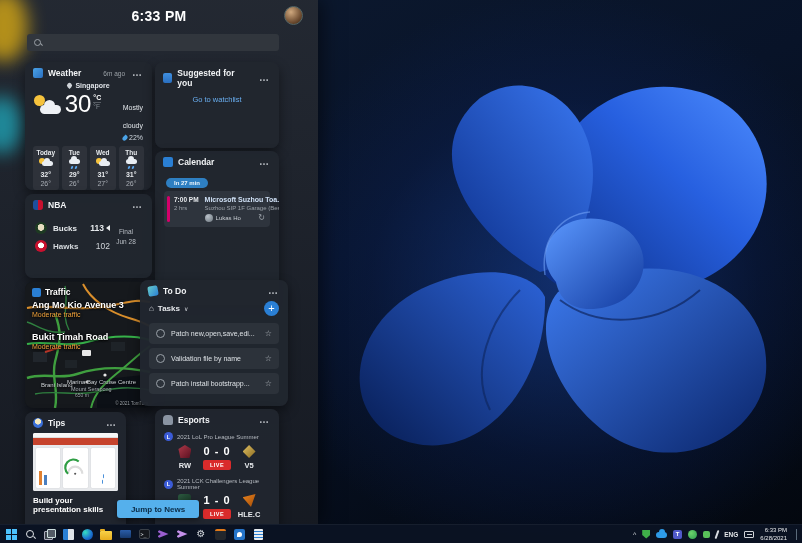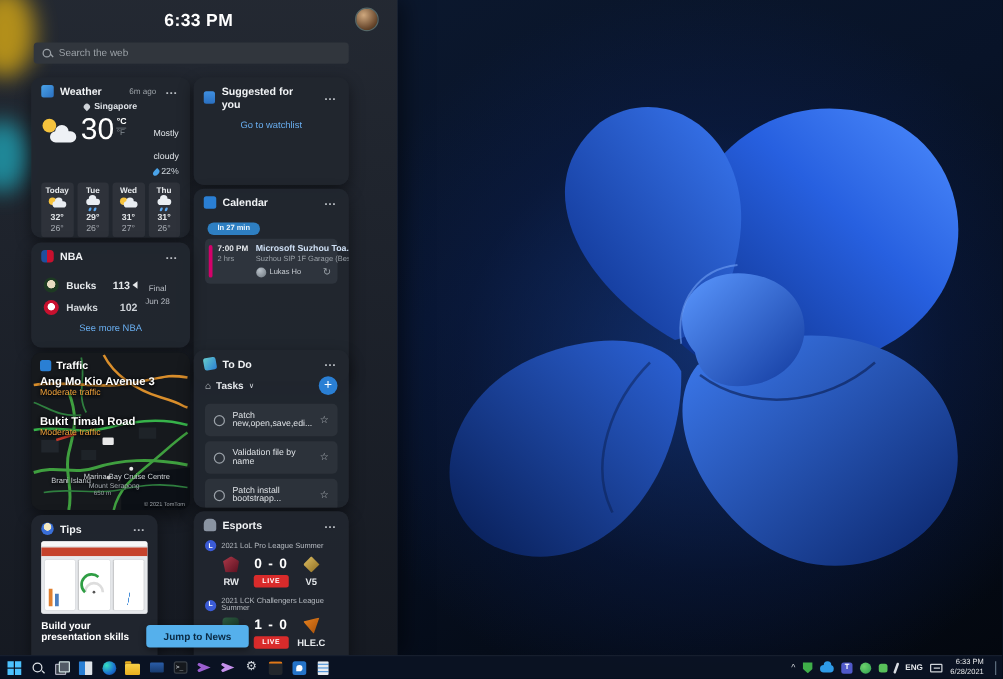--- a/index.html
+++ b/index.html
@@ -112,21 +112,21 @@
   
   .hicon.nba { background:linear-gradient(90deg,#1d4f9e 50%,#c8102e 50%); border-radius:3px; }
   .nba-body { display:grid; grid-template-columns:1fr 32px; align-items:center; padding:5px 10px 0; }
   .nba-team { display:flex; align-items:center; gap:6px; padding:3px 0; grid-column:1; }
   .team-logo { width:12px; height:12px; border-radius:50%; flex:0 0 auto; }
   .logo-bucks { background:radial-gradient(circle at 50% 45%, #e8dcc0 35%, #1d3a22 40%); }
   .logo-hawks { background:radial-gradient(circle at 50% 45%, #fff 30%, #c8102e 36%); }
   .t-name { font-size:8px; font-weight:700; }
   .t-name.dim { font-weight:600; color:#d5d9dd; }
   .t-score { margin-left:auto; display:flex; align-items:center; gap:2px; font-size:8.5px; font-weight:700; }
-  .t-score.dim { color:#cfd3d8; font-weight:700; }
+  .t-score.dim { color:#cfd3d8; font-weight:400; }
   .win-arrow { width:0; height:0; border-top:3px solid transparent; border-bottom:3px solid transparent; border-right:4px solid #e8eaec; }
   .nba-status { grid-column:2; grid-row:1 / span 2; text-align:center; font-size:6.5px; color:#b9bec5; line-height:1.6; }
 
   
   #traffic-map { position:absolute; inset:0; }
   .tr-overlay { position:absolute; left:7px; display:flex; align-items:center; gap:4px; }
   .hicon.traffic { width:9px; height:9px; background:#2a7fd4; border-radius:2px; }
   .tr-title { font-size:8.5px; font-weight:700; color:#fff; text-shadow:0 1px 2px #000; }
   .tr-road { position:absolute; left:7px; text-shadow:0 1px 2px #000, 0 0 3px #000; }
   .tr-name { font-size:9px; font-weight:700; color:#fff; }
@@ -267,21 +267,20 @@
 
 <div id="panel">
   <div class="blob" id="blob-yellow"></div>
   <div class="blob" id="blob-cyan"></div>
 
   <div id="panel-time">6:33 PM</div>
   <div id="avatar"></div>
 
   <div id="searchbar">
     <span class="search-glyph"></span>
-    <input type="text" readonly="" placeholder="Search the web" style="">
   </div>
 
   <div class="card" style="left:25px; top:62px; width:127px; height:128px;">
     <div class="chead">
       <span class="hicon weather"></span>
       <span>Weather</span>
       <span class="spacer"></span>
       <span class="meta">6m ago</span>
       <span class="more">…</span>
     </div>
@@ -404,21 +403,20 @@
       <div class="nba-status">
         <div>Final</div>
         <div>Jun 28</div>
       </div>
       <div class="nba-team" style="grid-row:2;">
         <span class="team-logo logo-hawks"></span>
         <span class="t-name dim">Hawks</span>
         <span class="t-score dim">102</span>
       </div>
     </div>
-    <div class="card-link">See more NBA</div>
   </div>
 
   <div class="card" style="left:25px; top:282px; width:127px; height:126px; background:#15181c;">
     <svg id="traffic-map" viewBox="0 0 127 126" width="127" height="126">
       <rect width="127" height="126" fill="#16191d"></rect>
       <path d="M72 98 L127 92 L127 126 L72 126 Z" fill="#0c1016"></path>
       <rect x="8" y="70" width="14" height="10" fill="#21262c"></rect>
       <rect x="40" y="78" width="12" height="8" fill="#1e2328"></rect>
       <rect x="86" y="60" width="14" height="9" fill="#1e2328"></rect>
       <path d="M2 96 C 20 90, 34 98, 52 92 S 96 84, 125 90" stroke="#3f9f3f" stroke-width="2.4" fill="none"></path>
@@ -447,21 +445,21 @@
       <div class="tr-name">Bukit Timah Road</div>
       <div class="tr-status">Moderate traffic</div>
     </div>
     <span class="map-label" style="left:16px; bottom:20px; font-size:6px;">Brani Island</span>
     <span class="map-label" style="left:42px; bottom:23px; font-size:6px;">Marina Bay Cruise Centre</span>
     <span class="map-label" style="left:46px; bottom:16px; font-size:5.5px; color:#aab0b6;">Mount Serapong</span>
     <span class="map-label" style="left:50px; bottom:10px; font-size:5px; color:#9aa0a6;">650 m</span>
     <span class="attrib">© 2021 TomTom</span>
   </div>
 
-  <div class="card" style="left:155px; top:280px; width:124px; height:126px;">
+  <div class="card" style="left:140px; top:280px; width:148px; height:126px;">
     <div class="chead">
       <span class="hicon todo"></span>
       <span>To Do</span>
       <span class="spacer"></span>
       <span class="more">…</span>
     </div>
     <div class="todo-sub">
       <span class="glyph">⌂</span>
       <span>Tasks</span>
       <span class="glyph" style="font-size:6px;">∨</span>

